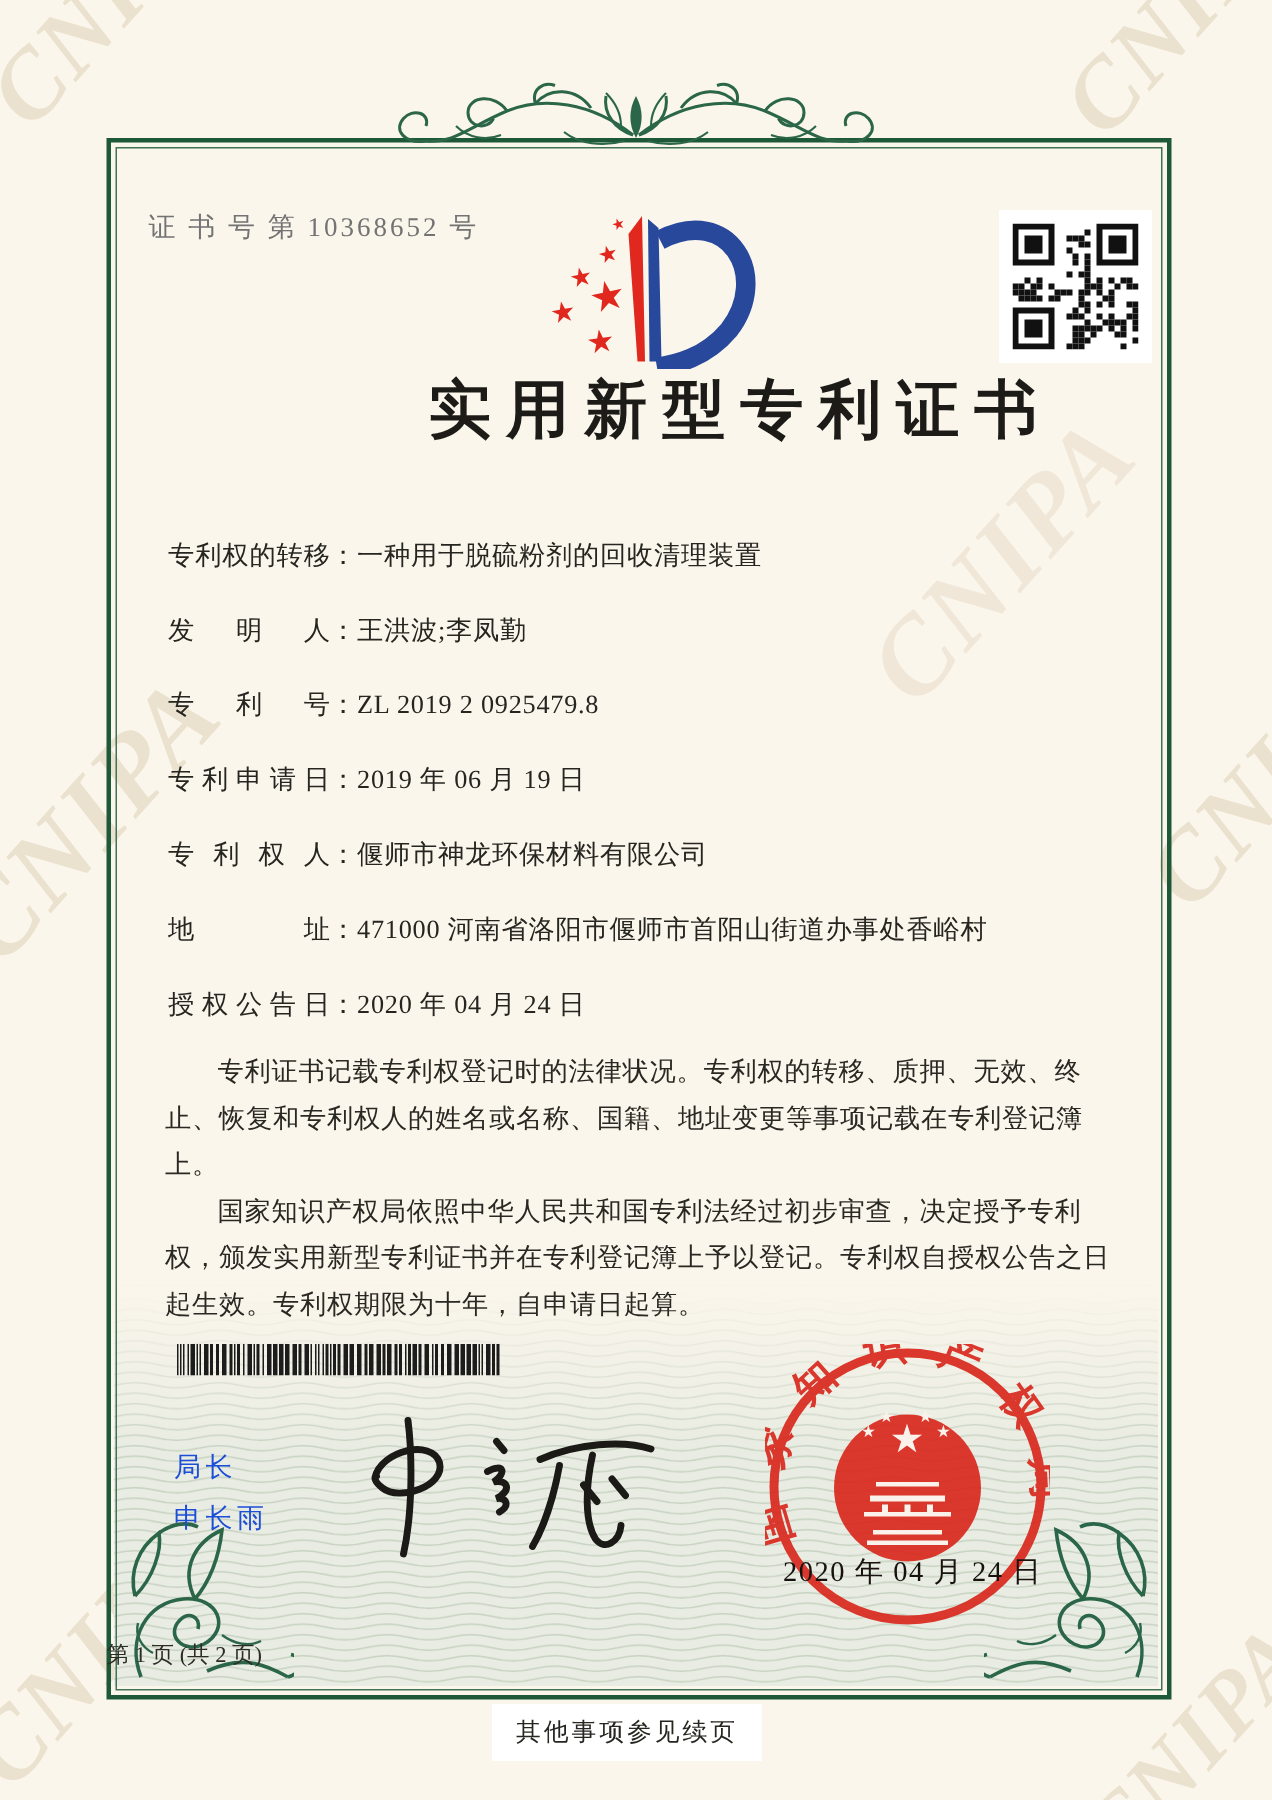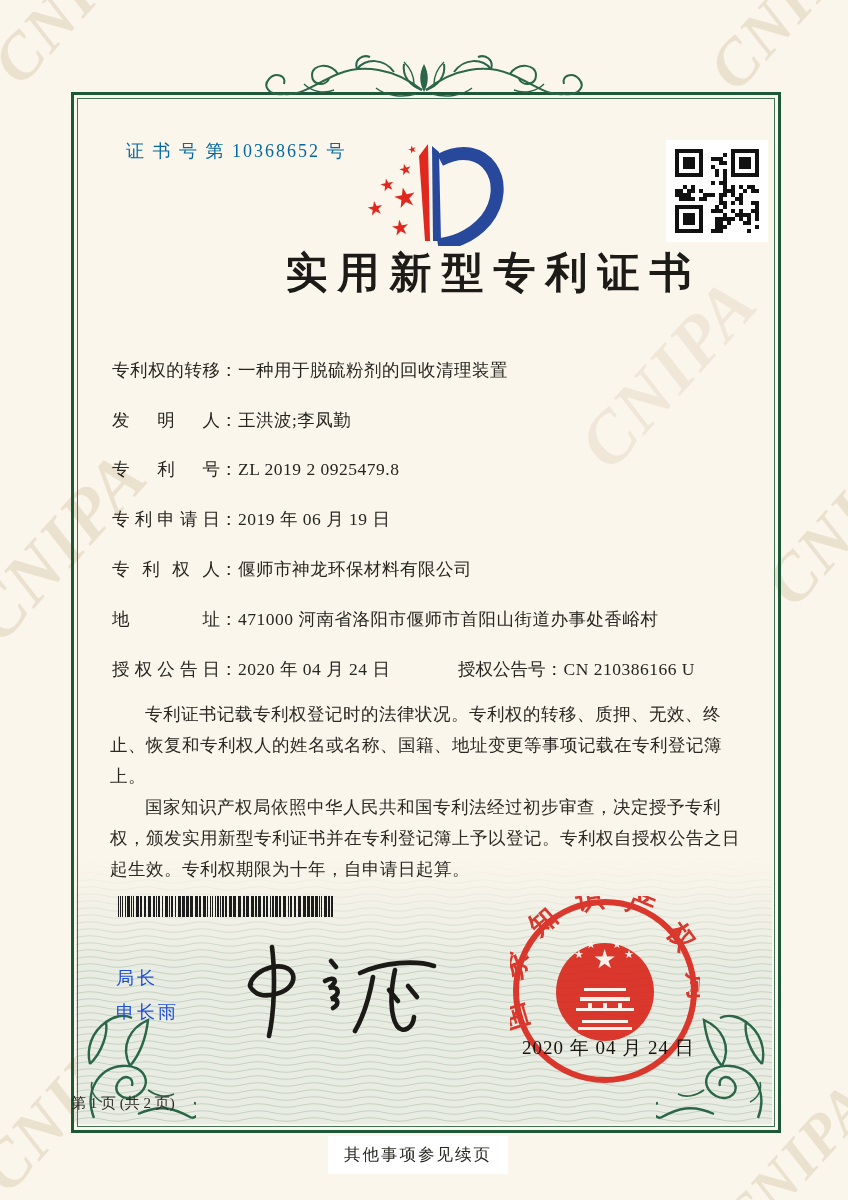--- a/index.html
+++ b/index.html
@@ -6,21 +6,21 @@
   body{width:848px;height:1200px;background:#faf5ea;font-family:"Liberation Serif","DejaVu Serif",serif;}
   .page{position:relative;width:848px;height:1200px;background:#fbf6ec;overflow:hidden;}
   .wm{position:absolute;font-family:"Liberation Serif",serif;font-style:italic;font-weight:700;
       color:#e8dcc8;opacity:.8;transform:rotate(-48deg);pointer-events:none;letter-spacing:2px;}
   
   .frame{position:absolute;left:71px;top:92px;width:704px;height:1035px;border:3px solid #1d5838;}
   .frame-inner{position:absolute;left:3px;top:3px;right:3px;bottom:3px;border:1px solid #3f7257;}
   
   .waveband{position:absolute;left:76px;top:857px;width:696px;height:267px;}
   
-  .certno{position:absolute;left:126px;top:139px;font-size:18px;color:#0369a1;letter-spacing:2px;}
+  .certno{position:absolute;left:99px;top:139px;font-size:18px;color:#737373;letter-spacing:2px;}
   .logo{position:absolute;left:348px;top:126px;}
   .qrpatch{position:absolute;left:666px;top:140px;width:102px;height:102px;background:#ffffff;}
   .qrpatch svg{position:absolute;left:9px;top:9px;}
   .title{position:absolute;left:71px;top:245px;width:845px;text-align:center;font-size:42px;
          font-weight:700;color:#1c1b18;letter-spacing:10px;}
   
   .frow{position:absolute;left:112px;font-size:17.5px;color:#26251f;white-space:nowrap;}
   .flabel{display:inline-block;width:108px;text-align:justify;text-align-last:justify;}
   .fcolon{display:inline-block;width:18px;}
   .fvalue{letter-spacing:.5px;}
@@ -253,23 +253,20 @@
   </div>
   <div class="frow" style="top:557px;">
     <span class="flabel">专利权人</span><span class="fcolon">：</span><span class="fvalue">偃师市神龙环保材料有限公司</span>
   </div>
   <div class="frow" style="top:607px;">
     <span class="flabel">地址</span><span class="fcolon">：</span><span class="fvalue">471000 河南省洛阳市偃师市首阳山街道办事处香峪村</span>
   </div>
   <div class="frow" style="top:657px;">
     <span class="flabel">授权公告日</span><span class="fcolon">：</span><span class="fvalue">2020 年 04 月 24 日</span>
   </div>
-  <div class="frow2" style="top:657px;">
-    <span>授权公告号</span><span class="fcolon">：</span><span class="fvalue">CN 210386166 U</span>
-  </div>
 
   <div class="paras">
     <p>专利证书记载专利权登记时的法律状况。专利权的转移、质押、无效、终止、恢复和专利权人的姓名或名称、国籍、地址变更等事项记载在专利登记簿上。</p>
     <p>国家知识产权局依照中华人民共和国专利法经过初步审查，决定授予专利权，颁发实用新型专利证书并在专利登记簿上予以登记。专利权自授权公告之日起生效。专利权期限为十年，自申请日起算。</p>
   </div>
 
   <svg class="barcode" id="barsvg" width="218" height="21">
       <rect x="0" y="0" width="1" height="21" fill="#1c1c1c"></rect>
       <rect x="2" y="0" width="1" height="21" fill="#1c1c1c"></rect>
       <rect x="4" y="0" width="1" height="21" fill="#1c1c1c"></rect>

